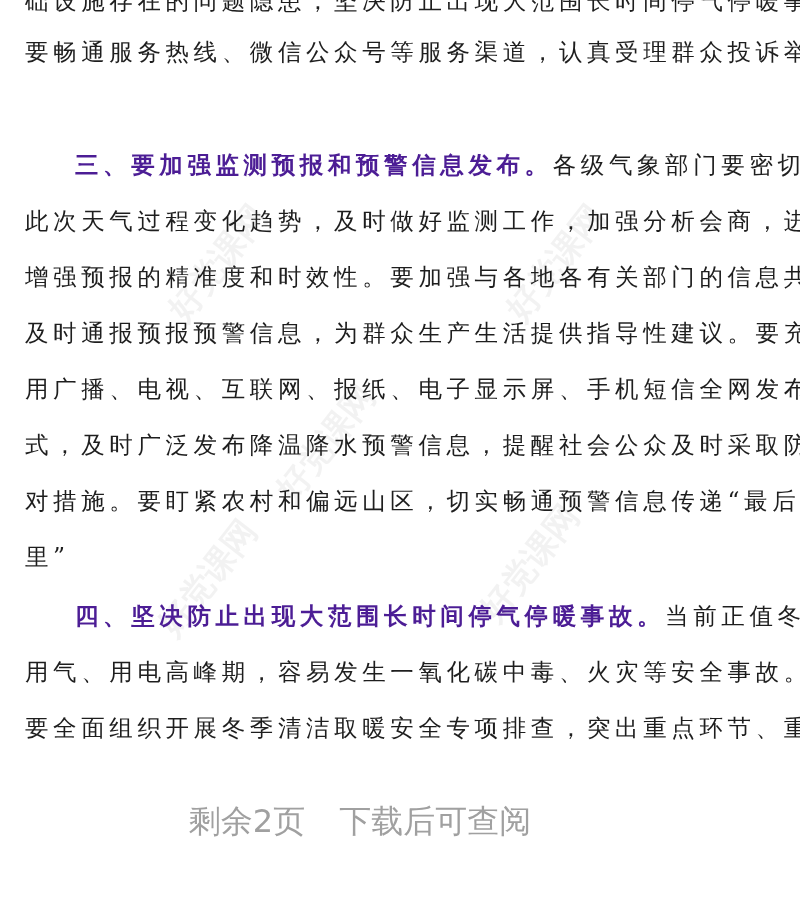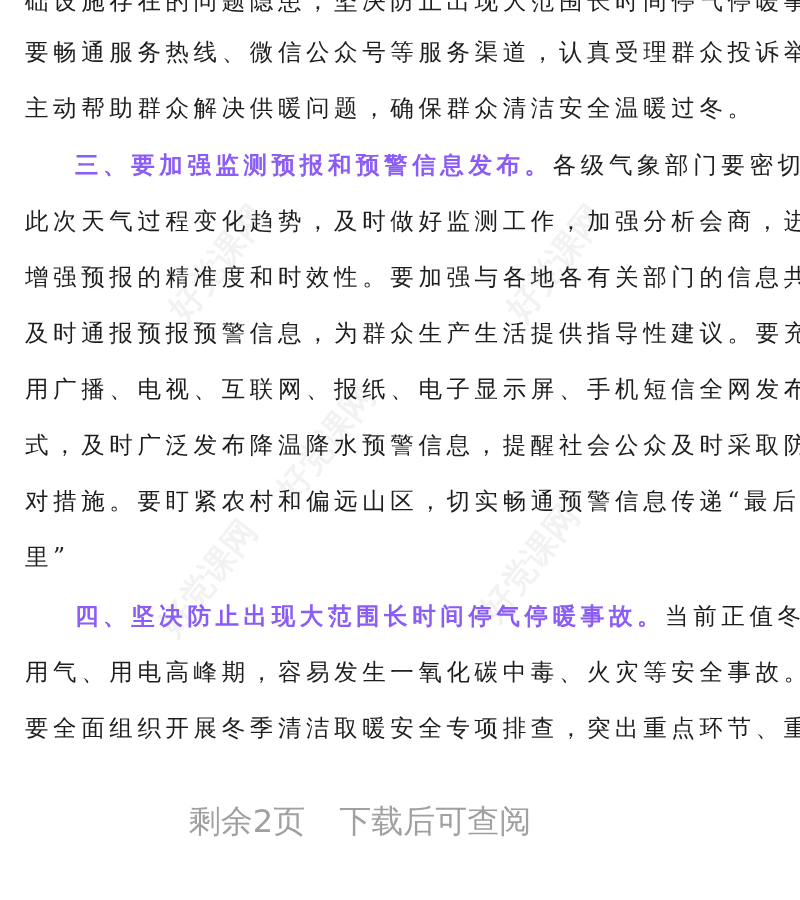--- a/index.html
+++ b/index.html
@@ -31,21 +31,21 @@
       line-height: 30px;
       letter-spacing: 4.6px;
       white-space: nowrap;
       color: #1e1e1e;
     }
     .line.indent {
       left: 75px;
     }
     .bold {
       font-weight: bold;
-      color: #8b5cf6;
+      color: #4c1d95;
     }
     .watermark {
       position: absolute;
       font-family: "DejaVu Sans", "Liberation Sans", sans-serif;
       font-size: 34px;
       font-weight: bold;
       color: rgba(0,0,0,0.05);
       transform: rotate(-52deg);
       white-space: nowrap;
       pointer-events: none;
@@ -73,21 +73,20 @@
 <div class="page">
 
   <div class="watermark" style="left:150px; top:240px;">好党课网</div>
   <div class="watermark" style="left:488px; top:240px;">好党课网</div>
   <div class="watermark" style="left:258px; top:420px;">好党课网</div>
   <div class="watermark" style="left:140px; top:555px;">好党课网</div>
   <div class="watermark" style="left:462px; top:540px;">好党课网</div>
 
   <div class="line" style="top:-14px;">础设施存在的问题隐患，坚决防止出现大范围长时间停气停暖事故。</div>
   <div class="line" style="top:37px;">要畅通服务热线、微信公众号等服务渠道，认真受理群众投诉举报，</div>
-  <div class="line" style="top:93px;">主动帮助群众解决供暖问题，确保群众清洁安全温暖过冬。</div>
 
   <div class="line indent" style="top:150px;">
     <span class="bold">三、要加强监测预报和预警信息发布。</span><span>各级气象部门要密切关注</span>
   </div>
   <div class="line" style="top:206px;">此次天气过程变化趋势，及时做好监测工作，加强分析会商，进一步</div>
   <div class="line" style="top:262px;">增强预报的精准度和时效性。要加强与各地各有关部门的信息共享，</div>
   <div class="line" style="top:318px;">及时通报预报预警信息，为群众生产生活提供指导性建议。要充分利</div>
   <div class="line" style="top:374px;">用广播、电视、互联网、报纸、电子显示屏、手机短信全网发布等方</div>
   <div class="line" style="top:430px;">式，及时广泛发布降温降水预警信息，提醒社会公众及时采取防范应</div>
   <div class="line" style="top:486px;">对措施。要盯紧农村和偏远山区，切实畅通预警信息传递“最后一公</div>

